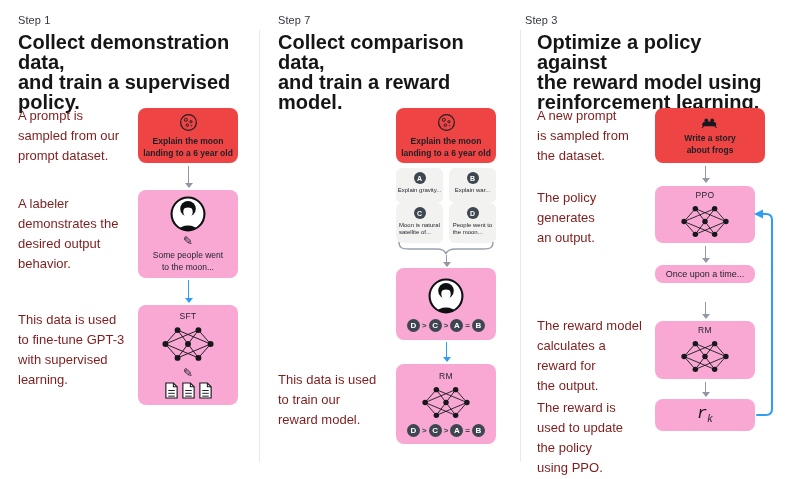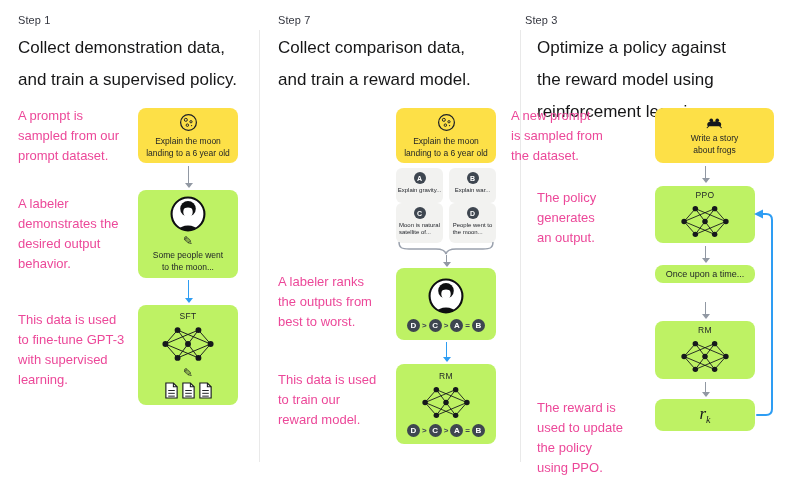--- a/index.html
+++ b/index.html
@@ -2,43 +2,43 @@
 <html><head>
 <meta charset="utf-8">
 <style>
   html,body{margin:0;padding:0;background:#fff;}
   #canvas{
     position:relative;width:788px;height:479px;background:#fff;overflow:hidden;
     font-family:"Liberation Sans","DejaVu Sans",sans-serif;color:#202123;
   }
   .divider{position:absolute;top:30px;height:432px;width:1px;background:#e9e9e9;}
   .step-label{position:absolute;font-size:11px;color:#353740;letter-spacing:.1px;}
-  .heading{position:absolute;font-size:17px;font-weight:normal;line-height:32px;white-space:pre-line;color:#161617;}
-  .caption{position:absolute;font-size:13px;line-height:20px;color:#ec4899;white-space:pre-line;}
+  .heading{position:absolute;font-size:20px;font-weight:bold;line-height:20px;white-space:pre-line;color:#161617;}
+  .caption{position:absolute;font-size:13px;line-height:20px;color:#7f1d1d;white-space:pre-line;}
   .box{position:absolute;border-radius:8px;display:flex;flex-direction:column;align-items:center;justify-content:center;text-align:center;}
-  .prompt-box{background:#fde047;}
-  .model-box{background:#bef264;}
+  .prompt-box{background:#ef4444;font-weight:bold;}
+  .model-box{background:#f9a8d4;}
   .box-text{font-size:8.5px;line-height:12px;white-space:pre-line;color:#1d2026;}
   .tiny-label{font-size:8.5px;letter-spacing:.3px;color:#1d2026;}
   .pencil{font-size:12px;line-height:12px;color:#16181c;}
   
   .card{position:absolute;background:#f2f2f0;border-radius:6px;display:flex;flex-direction:column;align-items:center;padding-top:4px;}
   .card .letter{width:12px;height:12px;border-radius:50%;background:#3e4650;color:#fff;font-size:7px;font-weight:bold;display:flex;align-items:center;justify-content:center;}
   .card .card-text{font-size:6px;line-height:7.5px;margin-top:2.5px;white-space:pre-line;color:#1d2026;}
   
   .rank-row{display:flex;align-items:center;justify-content:center;gap:2px;}
   .chip{width:13px;height:13px;border-radius:50%;background:#3e4650;color:#fff;font-size:8px;font-weight:bold;display:inline-flex;align-items:center;justify-content:center;}
   .rank-sep{font-size:8px;font-weight:bold;color:#3e4650;}
   
   .varrow{position:absolute;width:9px;}
   .varrow::before{content:"";position:absolute;left:3.8px;top:0;bottom:5px;width:1.3px;background:var(--ac);}
   .varrow::after{content:"";position:absolute;left:.5px;bottom:0;width:0;height:0;border-left:4px solid transparent;border-right:4px solid transparent;border-top:5.5px solid var(--ac);}
   .gray{--ac:#9198a3;}
   .blue{--ac:#2e9df3;}
-  .rk{font-family:Liberation Serif, serif;font-style:italic;font-size:17px;color:#16181c;}
+  .rk{font-family:Liberation Mono, monospace;font-style:italic;font-size:17px;color:#16181c;}
   .rk sub{font-size:10px;}
   svg{display:block;}
 </style>
 </head>
 <body>
 
 <div id="canvas">
 
   <div class="divider" style="left:259px"></div>
   <div class="divider" style="left:520px"></div>
@@ -216,23 +216,20 @@
       <span class="chip">D</span>
       <span class="rank-sep">&gt;</span>
       <span class="chip">C</span>
       <span class="rank-sep">&gt;</span>
       <span class="chip">A</span>
       <span class="rank-sep">=</span>
       <span class="chip">B</span>
     </div>
   </div>
 
-  <div class="caption" style="left:278px;top:272px;width:120px">A labeler ranks
-the outputs from
-best to worst.</div>
 
   <div class="varrow blue" style="left:442px;top:342px;height:20px"></div>
 
   <div class="box model-box" style="left:396px;top:364px;width:100px;height:80px;gap:3px">
     <div class="tiny-label">RM</div>
     <svg width="52" height="37" viewBox="0 0 64 46">
       <g stroke="#16181c" stroke-width="1.1">
         <line x1="20" y1="7" x2="6" y2="23"></line>
           <line x1="20" y1="7" x2="32" y2="23"></line>
           <line x1="20" y1="7" x2="58" y2="23"></line>
@@ -269,25 +266,25 @@
 
   <div class="caption" style="left:278px;top:370px;width:120px">This data is used
 to train our
 reward model.</div>
 
   <div class="step-label" style="left:525px;top:14px">Step 3</div>
   <div class="heading" style="left:537px;top:32px;width:235px">Optimize a policy against
 the reward model using
 reinforcement learning.</div>
 
-  <div class="caption" style="left:511px;top:106px;width:120px">A new prompt
+  <div class="caption" style="left:537px;top:106px;width:120px">A new prompt
 is sampled from
 the dataset.</div>
 
-  <div class="box prompt-box" style="left:655px;top:108px;width:119px;height:55px;gap:3px">
+  <div class="box prompt-box" style="left:655px;top:108px;width:110px;height:55px;gap:3px">
     <svg width="18" height="13" viewBox="0 0 24 16">
       <circle cx="7" cy="5" r="2.4" fill="#15181d"></circle>
       <circle cx="15" cy="5" r="2.4" fill="#15181d"></circle>
       <path d="M2.5 13 C.5 10 2.5 7.5 5 7 C6 5.8 8.5 5.6 9.5 6.6 L12.5 6.6 C13.5 5.6 16 5.8 17 7 C19.5 7.5 21.5 10 19.5 13 Z" fill="#15181d"></path>
       <path d="M3.5 13 L1.5 15 M18.5 13 L20.5 15" stroke="#15181d" stroke-width="1.4" stroke-linecap="round"></path>
     </svg>
     <div class="box-text">Write a story
 about frogs</div>
   </div>
 
@@ -356,20 +353,24 @@
           <circle cx="44" cy="7" r="3.4"></circle>
         <circle cx="6" cy="23" r="3.4"></circle>
           <circle cx="32" cy="23" r="3.4"></circle>
           <circle cx="58" cy="23" r="3.4"></circle>
         <circle cx="20" cy="39" r="3.4"></circle>
           <circle cx="44" cy="39" r="3.4"></circle>
       </g>
     </svg>
   </div>
 
+  <div class="caption" style="left:537px;top:316px;width:125px">The reward model
+calculates a
+reward for
+the output.</div>
 
   <div class="varrow gray" style="left:701px;top:382px;height:15px"></div>
 
   <div class="box model-box" style="left:655px;top:399px;width:100px;height:32px">
     <span class="rk"><i>r</i><sub>k</sub></span>
   </div>
 
   <div class="caption" style="left:537px;top:398px;width:120px">The reward is
 used to update
 the policy

